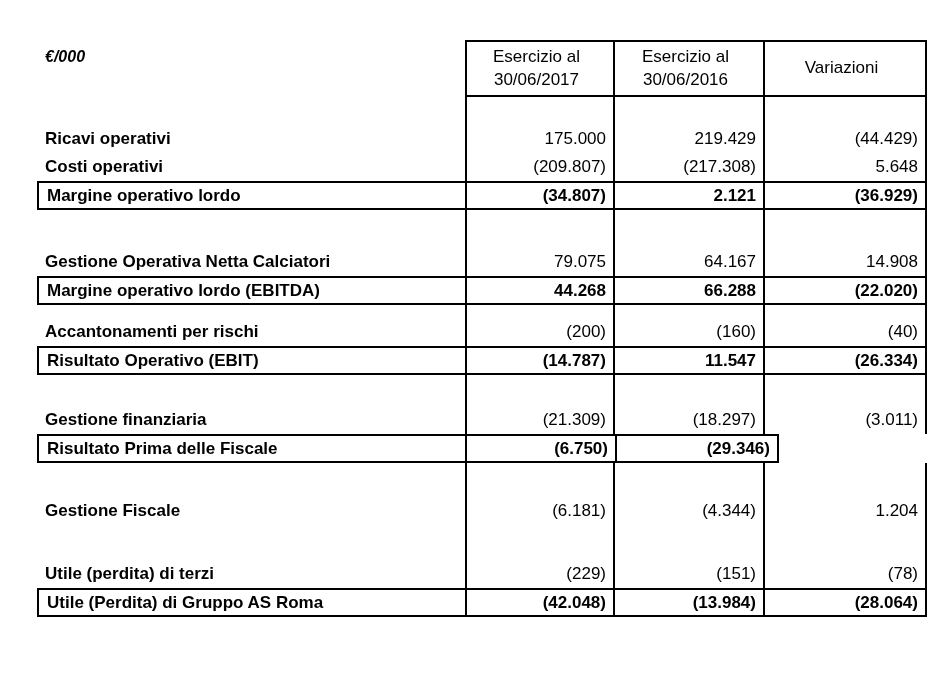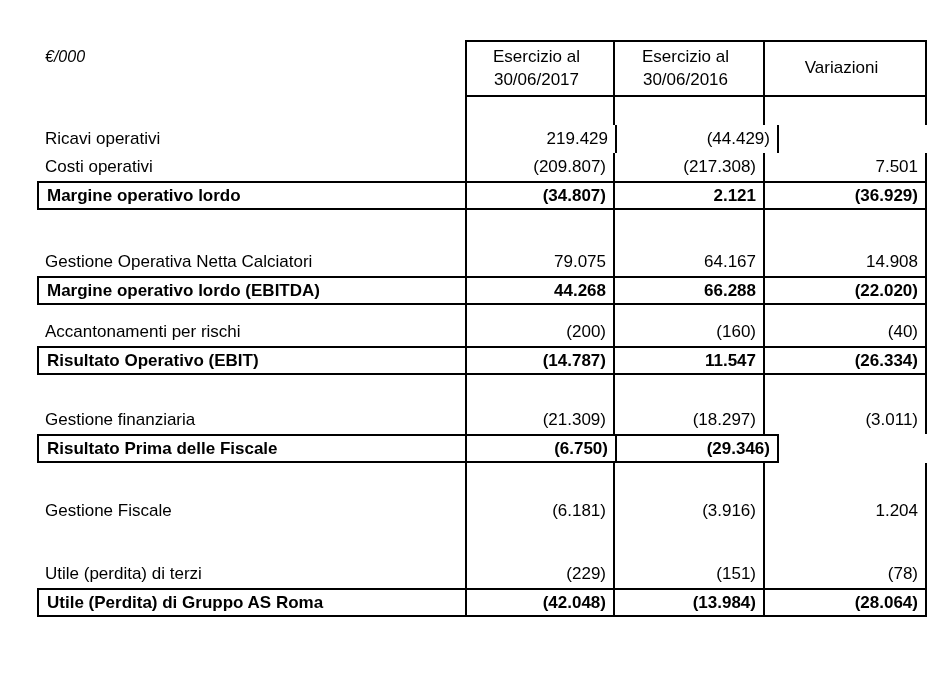--- a/index.html
+++ b/index.html
@@ -11,21 +11,21 @@
     position: relative;
     overflow: hidden;
   }
   .fin-table { position: absolute; left: 37px; top: 40px; width: 876px; }
   .row { display: flex; }
   .cell { box-sizing: border-box; flex: 0 0 auto; overflow: hidden; }
 
   .label-cell {
     width: 428px; padding-left: 8px;
     display: flex; align-items: center;
-    font-size: 17px; white-space: nowrap;
+    font-size: 17px; white-space: nowrap; font-weight: bold;
   }
   .num-cell {
     display: flex; align-items: center; justify-content: flex-end;
     font-size: 17px; padding-right: 7px;
     border-left: 2px solid #000;
     white-space: nowrap;
   }
   .c1 { width: 148px; }
   .c2 { width: 150px; }
   .c3 { width: 164px; border-right: 2px solid #000; }
@@ -61,28 +61,29 @@
   </div>
   <div id="table-body">
       <div class="row spacer-row" style="height: 28px;">
         <div class="cell label-cell"></div>
         <div class="cell num-cell c1"></div>
         <div class="cell num-cell c2"></div>
         <div class="cell num-cell c3"></div>
       </div>
       <div class="row data-row">
         <div class="cell label-cell">Ricavi operativi</div>
+        <div class="cell num-cell c1">175.000</div>
         <div class="cell num-cell c2">219.429</div>
         <div class="cell num-cell c3">(44.429)</div>
       </div>
       <div class="row data-row">
         <div class="cell label-cell">Costi operativi</div>
         <div class="cell num-cell c1">(209.807)</div>
         <div class="cell num-cell c2">(217.308)</div>
-        <div class="cell num-cell c3">7.501</div>
+        <div class="cell num-cell c3">5.648</div>
       </div>
       <div class="row total-row">
         <div class="cell label-cell">Margine operativo lordo</div>
         <div class="cell num-cell c1">(34.807)</div>
         <div class="cell num-cell c2">2.121</div>
         <div class="cell num-cell c3">(36.929)</div>
       </div>
       <div class="row spacer-row" style="height: 38px;">
         <div class="cell label-cell"></div>
         <div class="cell num-cell c1"></div>
@@ -138,21 +139,21 @@
       </div>
       <div class="row spacer-row" style="height: 34px;">
         <div class="cell label-cell"></div>
         <div class="cell num-cell c1"></div>
         <div class="cell num-cell c2"></div>
         <div class="cell num-cell c3"></div>
       </div>
       <div class="row data-row">
         <div class="cell label-cell">Gestione Fiscale</div>
         <div class="cell num-cell c1">(6.181)</div>
-        <div class="cell num-cell c2">(3.916)</div>
+        <div class="cell num-cell c2">(4.344)</div>
         <div class="cell num-cell c3">1.204</div>
       </div>
       <div class="row spacer-row" style="height: 35px;">
         <div class="cell label-cell"></div>
         <div class="cell num-cell c1"></div>
         <div class="cell num-cell c2"></div>
         <div class="cell num-cell c3"></div>
       </div>
       <div class="row data-row">
         <div class="cell label-cell">Utile (perdita) di terzi</div>

